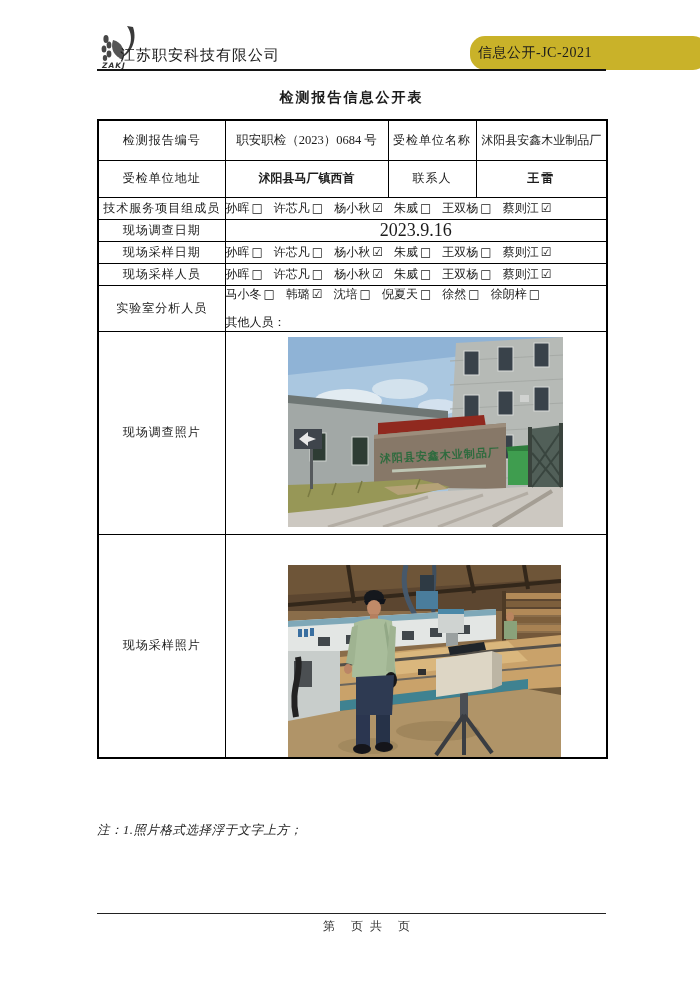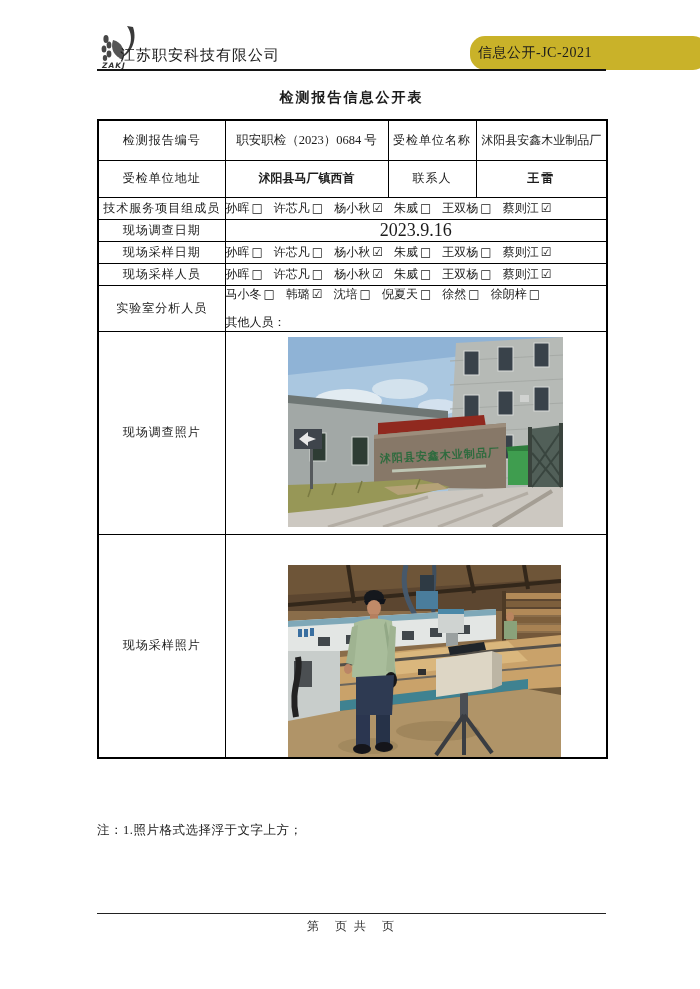--- a/index.html
+++ b/index.html
@@ -35,23 +35,23 @@
   .v-escort{font-weight:bold;font-size:13px;letter-spacing:1px;}
   td.cbcell{padding-left:8px;}
   .member{margin-right:11px;white-space:nowrap;}
   .cb{font-family:"DejaVu Sans",sans-serif;font-size:12px;margin-left:2px;}
   .cb.on{font-weight:bold;}
   .labline2{display:block;margin-top:11px;}
   td.photo-cell{padding:0;vertical-align:top;}
   .photo1{display:block;margin:5px 0 0 62px;}
   .photo2{display:block;margin:30px 0 0 62px;}
   
-  .note{position:absolute;top:822px;left:97px;font-size:12.5px;letter-spacing:.5px;}
+  .note{position:absolute;top:822px;left:97px;font-size:12.5px;letter-spacing:.5px;font-style:italic;}
   .footrule{position:absolute;top:913px;left:97px;width:509px;height:0;border-top:1.5px solid #222;}
-  .pagetext{position:absolute;top:918px;left:97px;width:509px;text-align:center;
+  .pagetext{position:absolute;top:918px;left:113px;width:509px;text-align:center;
     font-size:12px;letter-spacing:2px;color:#333;}
 </style>
 </head>
 <body>
 
 <div class="header">
   <svg class="logo" viewBox="0 0 42 46">
     <path d="M28 2 C 35 12 33 26 20 35 C 31 31 39 18 34 3 Z" fill="#3a3a3a"></path>
     <path d="M14 16 C 23 18 27 27 24 36 C 15 32 11 25 14 16 Z" fill="#555"></path>
     <ellipse cx="7" cy="15" rx="2.6" ry="4" fill="#474747"></ellipse>

